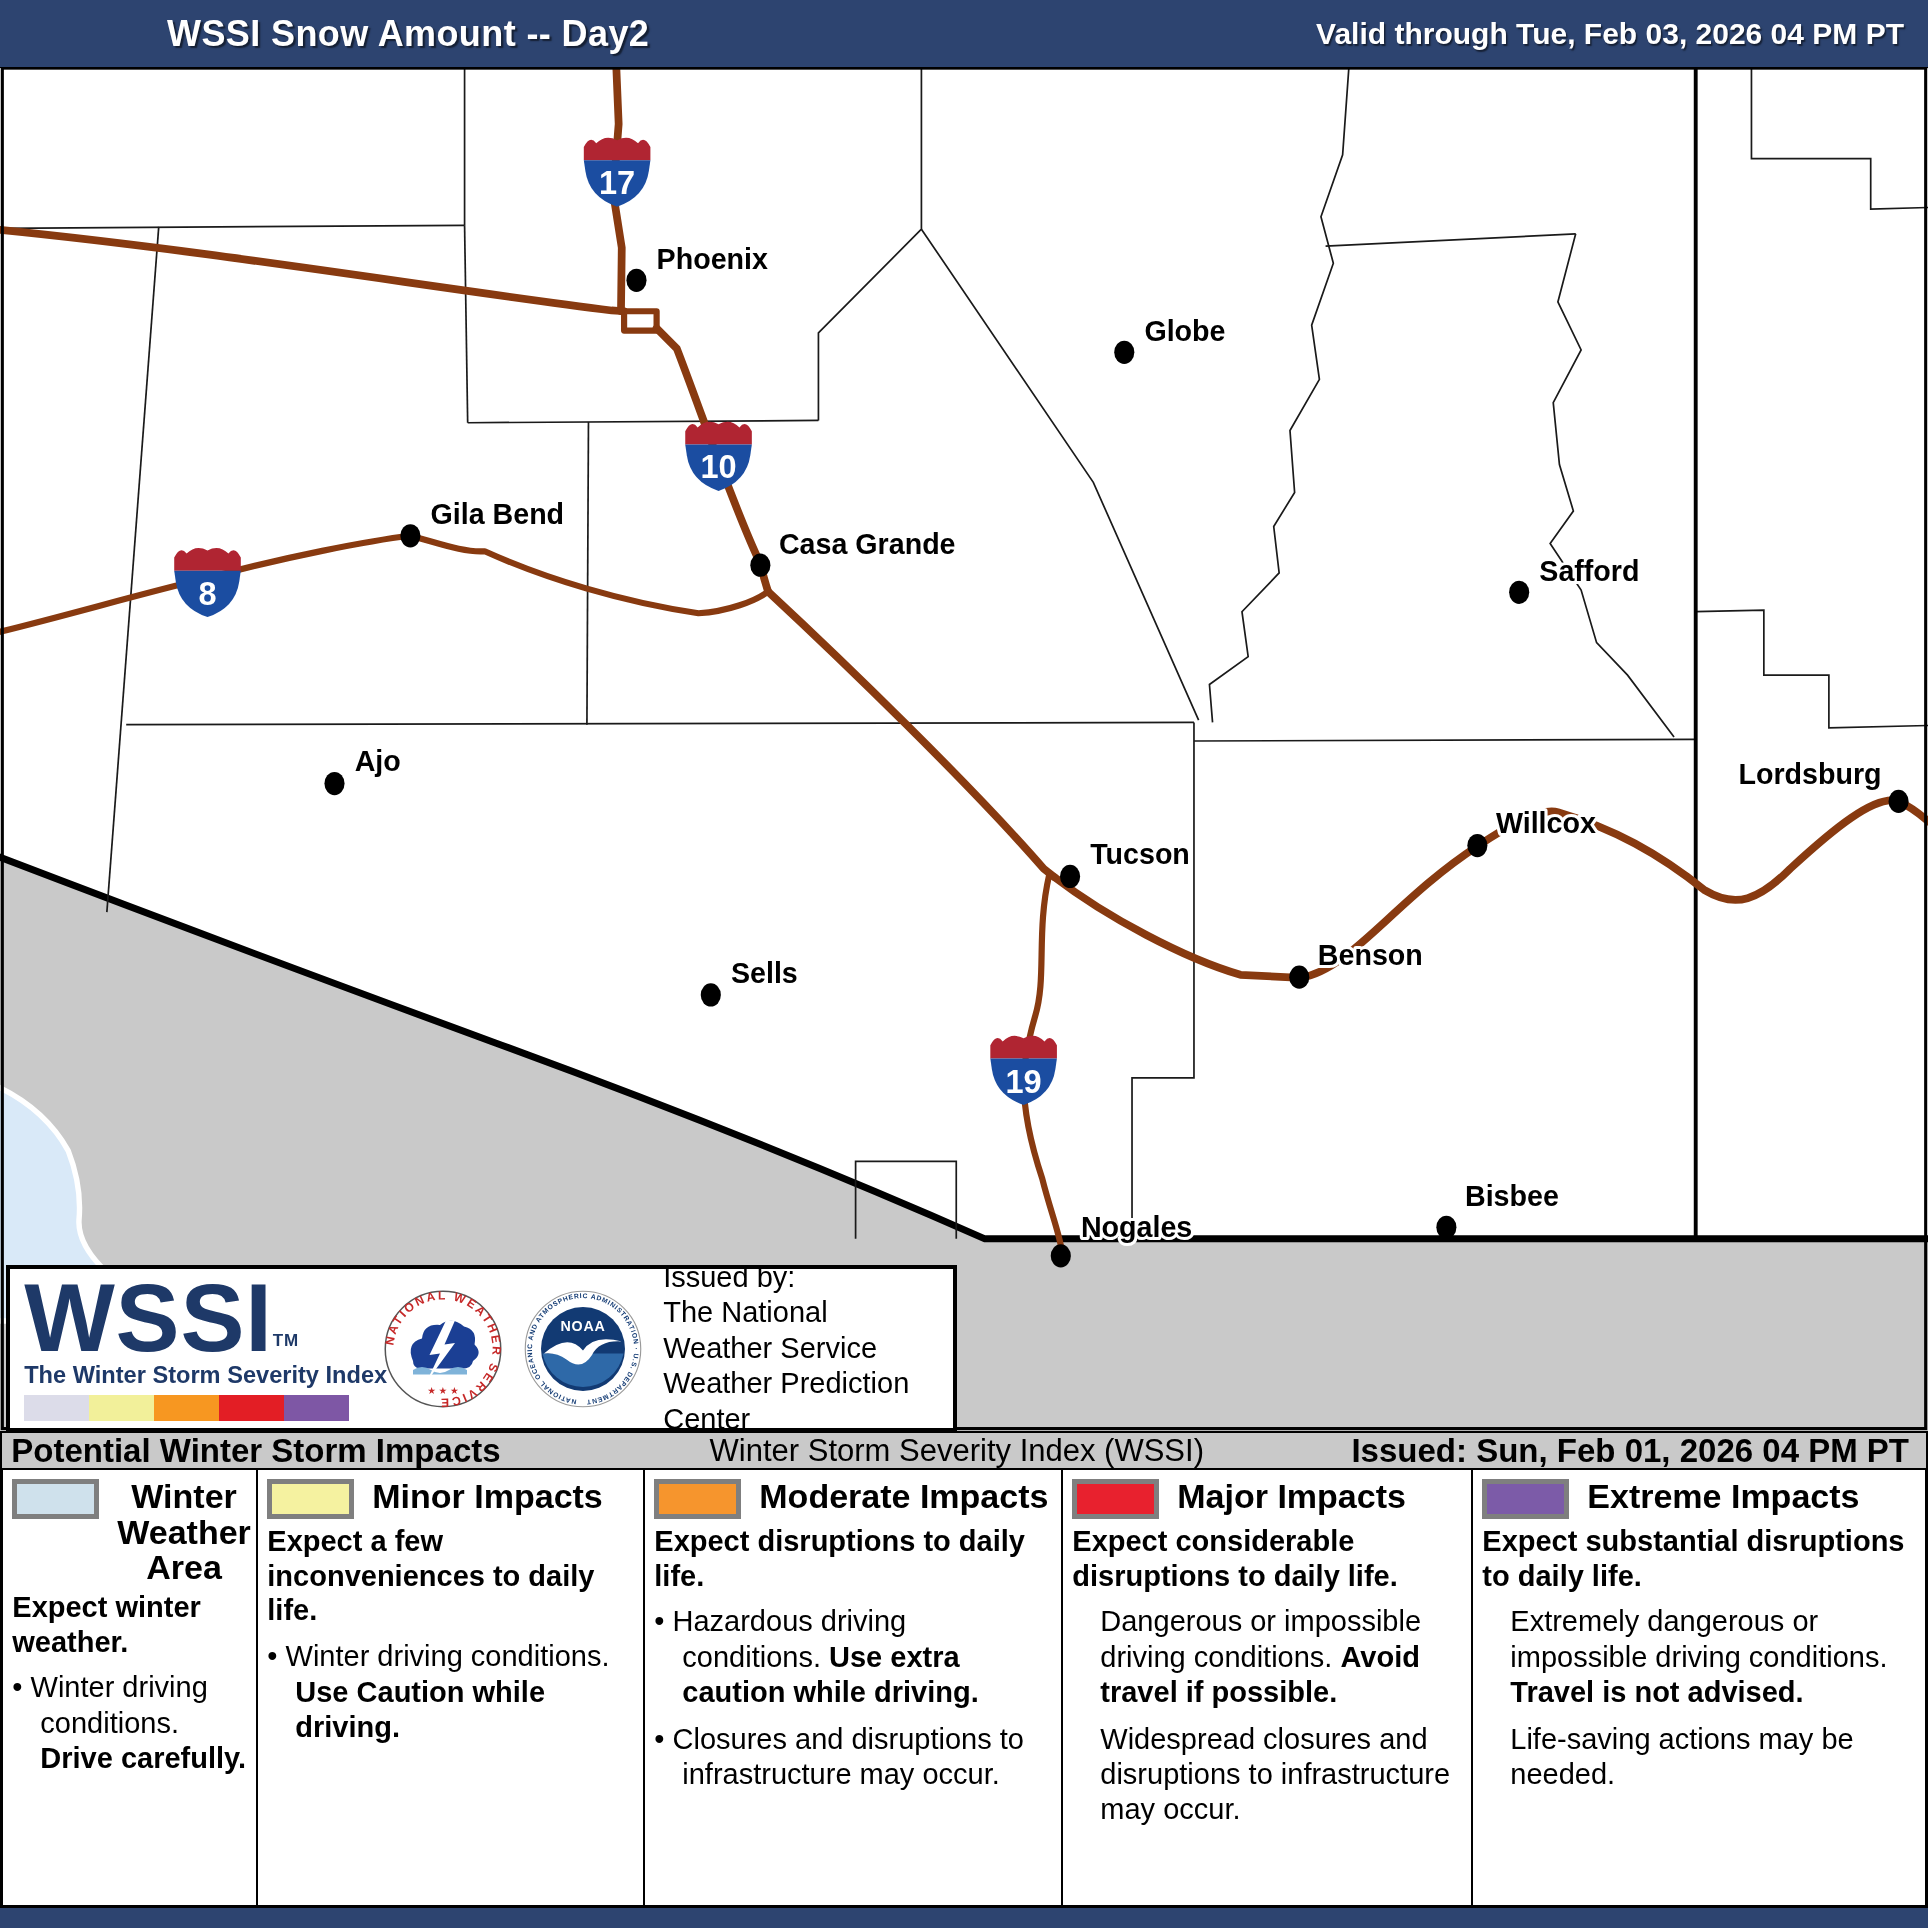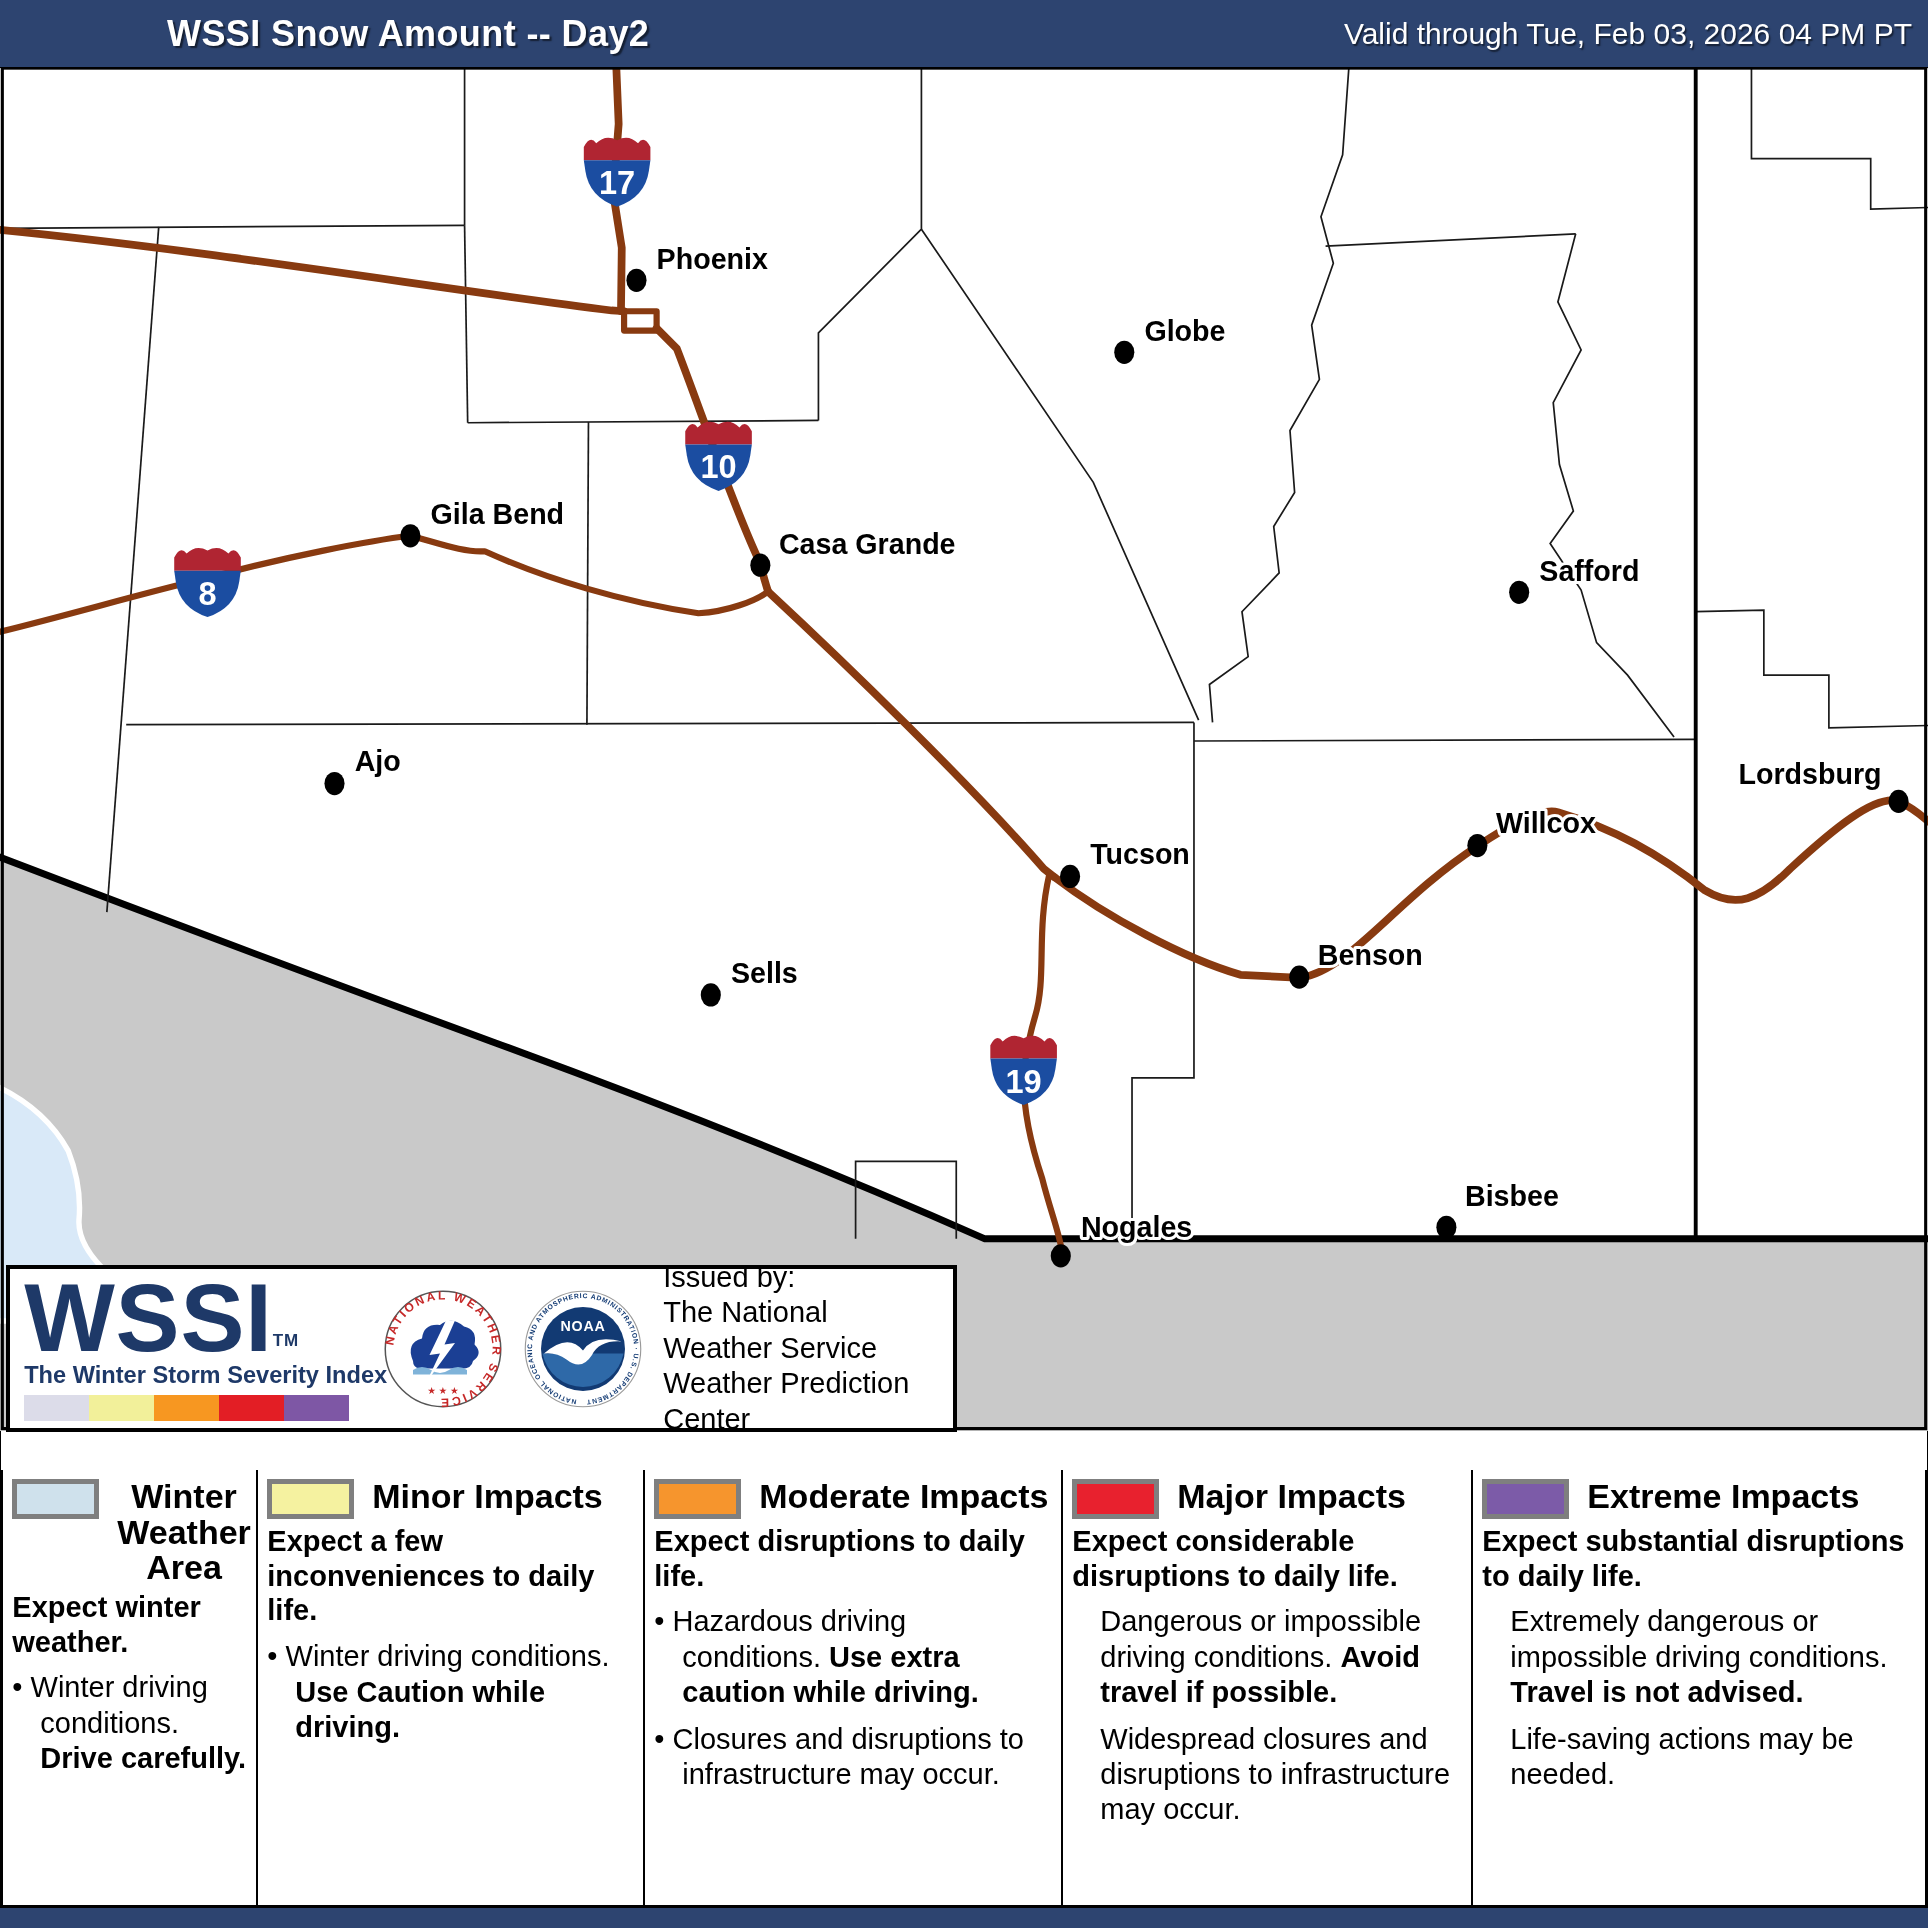--- a/index.html
+++ b/index.html
@@ -4,22 +4,22 @@
 <style>
   html,body{margin:0;padding:0;background:#fff;}
   #canvas{position:relative;width:1928px;height:1928px;background:#fff;overflow:hidden;
           font-family:"Liberation Sans",sans-serif;outline:1.5px solid #000;outline-offset:-1.5px;}
 
   
   #header{position:absolute;left:0;top:0;width:1928px;height:68px;background:#2D4470;
           border-bottom:1.5px solid #000;display:flex;align-items:center;box-sizing:border-box;}
   #header .title{font-size:36px;font-weight:bold;color:#fff;margin-left:167px;
                  text-shadow:2.3px 2.3px 1.5px rgba(0,0,0,.55);letter-spacing:0.4px;}
-  #header .valid{font-size:30px;color:#fff;margin-left:auto;margin-right:16px;
-                 text-shadow:1.5px 1.5px 1.5px rgba(0,0,0,.55);}
+  #header .valid{font-size:30px;color:#fff;margin-left:auto;margin-right:24px;
+                 text-shadow:1.5px 1.5px 1.5px rgba(0,0,0,.55);font-weight:bold;}
 
   
   #map-wrap{position:absolute;left:0;top:68px;width:1928px;height:1363px;}
   #map-svg{display:block;width:1928px;height:1363px;}
   .county{fill:none;stroke:#1a1a1a;stroke-width:2.2px;}
   .stateline{fill:none;stroke:#000;stroke-width:5px;}
   .road{fill:none;stroke:#883A10;stroke-linejoin:round;stroke-linecap:round;}
   .road.w10{stroke-width:10px;} .road.w8{stroke-width:8px;}
   .city-dot{fill:#000;}
   .city-label{font-family:"Liberation Sans",sans-serif;font-size:37px;font-weight:900;
@@ -216,20 +216,25 @@
       <text x="80" y="56" font-size="19" font-weight="bold" fill="#fff" text-anchor="middle" letter-spacing="1">NOAA</text>
     </svg>
 
     <div class="created-block" data-name="created-by-block">
       <div data-name="created-by-line">Issued by:</div>
       <div data-name="created-by-line">The National Weather Service</div>
       <div data-name="created-by-line">Weather Prediction Center</div>
     </div>
   </div>
 
+  <div id="impacts-bar" data-name="impacts-title-bar">
+    <span class="l" data-name="impacts-bar-left-title">Potential Winter Storm Impacts</span>
+    <span class="c" data-name="impacts-bar-center-title">Winter Storm Severity Index (WSSI)</span>
+    <span class="r" data-name="issued-timestamp">Issued: Sun, Feb 01, 2026 04 PM PT</span>
+  </div>
 
   <div id="legend" data-name="legend">
       <div class="legend-col" data-name="legend-column-winter">
         <div class="legend-head">
           <span class="swatch" data-name="legend-swatch-winter" style="background: rgb(207, 225, 236);"></span>
           <span class="legend-title" data-name="legend-title-winter">Winter Weather Area</span>
         </div>
         <div class="legend-lead" data-name="legend-lead-winter">Expect winter weather.</div>
         <div class="legend-item bulleted" data-name="legend-item-winter-0">• <span>Winter driving conditions. </span><b>Drive carefully.</b></div>
       </div>

